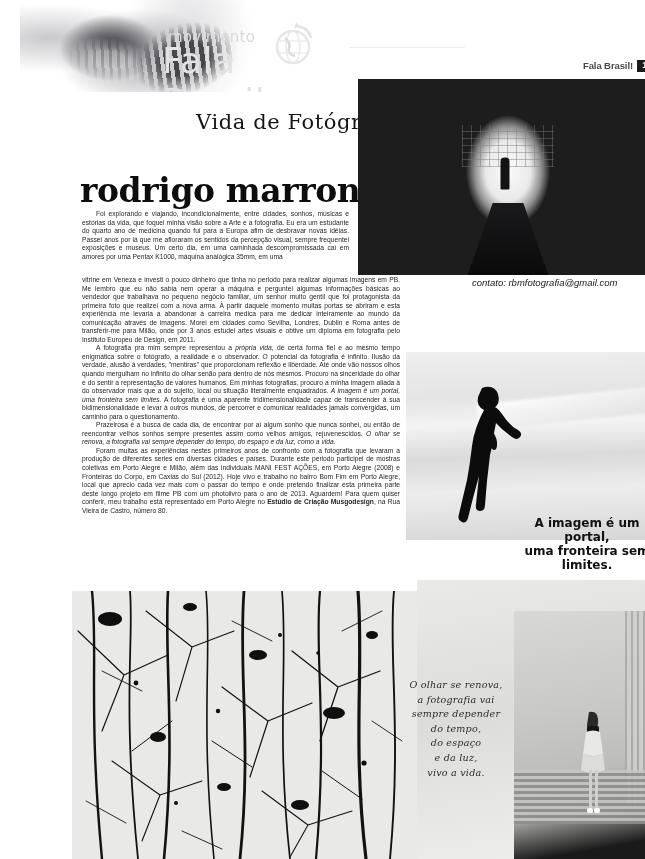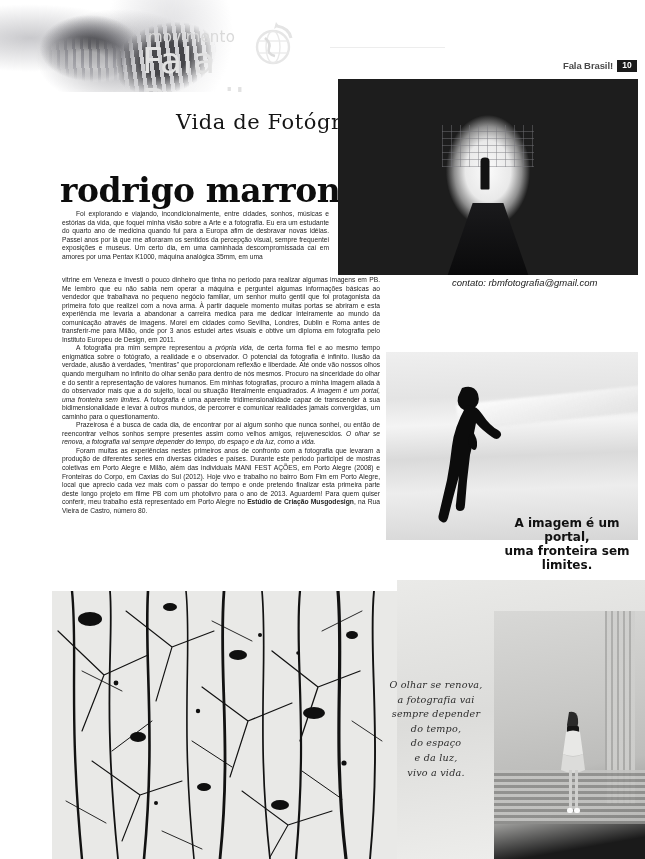--- a/index.html
+++ b/index.html
@@ -14,20 +14,21 @@
     overflow: hidden;
     font-family: "Liberation Sans", sans-serif;
     color: #111111;
   }
 
   
   .page {
     position: absolute;
     inset: 0;
     background: #ffffff;
+    margin-left: 20px;
   }
 
   
   .masthead {
     position: absolute;
     left: 0; top: 0;
     width: 645px; height: 92px;
     overflow: hidden;
   }
   .mast-smear {

